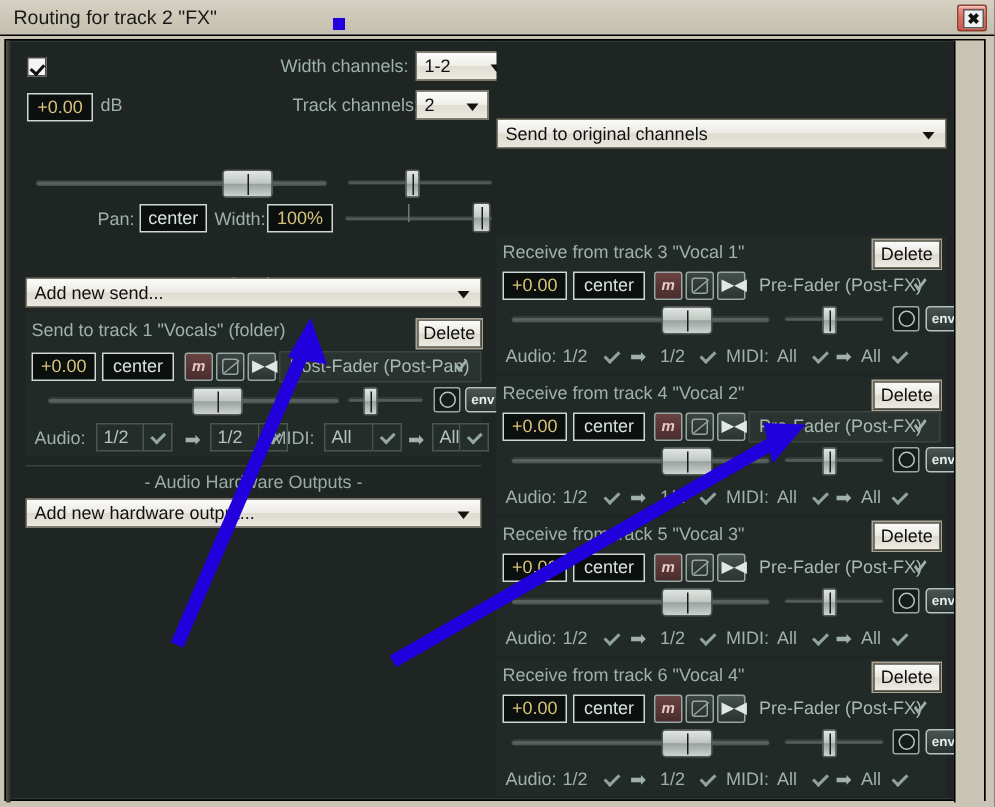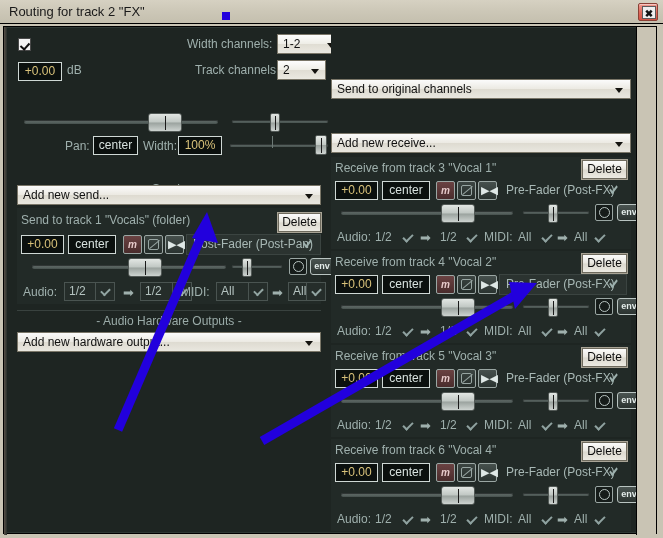--- a/index.html
+++ b/index.html
@@ -370,24 +370,20 @@
 
       <div class="panel rightcol">
 
 
         <div class="combo-light" style="position:absolute;left:0px;top:48px;width:300px;">
           <span>Send to original channels</span>
           <span class="arr"></span>
         </div>
 
 
-        <div class="combo-light" style="position:absolute;left:0px;top:102px;width:300px;">
-          <span>Add new receive...</span>
-          <span class="arr"></span>
-        </div>
 
         <div class="blkbg" style="left:0px;top:126px;width:300px;height:92px;"></div>
         <div class="lbl" style="position:absolute;left:4px;top:130px;">Receive from track 3 "Vocal 1"</div>
         <div class="delbtn" style="position:absolute;left:251px;top:129px;width:45px;">Delete</div>
 
         <div class="numbox amber" style="position:absolute;left:4px;top:150px;width:43px;">+0.00</div>
         <div class="numbox" style="position:absolute;left:51px;top:150px;width:48px;">center</div>
         <div class="sqbtn mute" style="position:absolute;left:105px;top:150px;">m</div>
         <div class="sqbtn phase" style="position:absolute;left:126px;top:150px;">
             <span class="g"></span>

